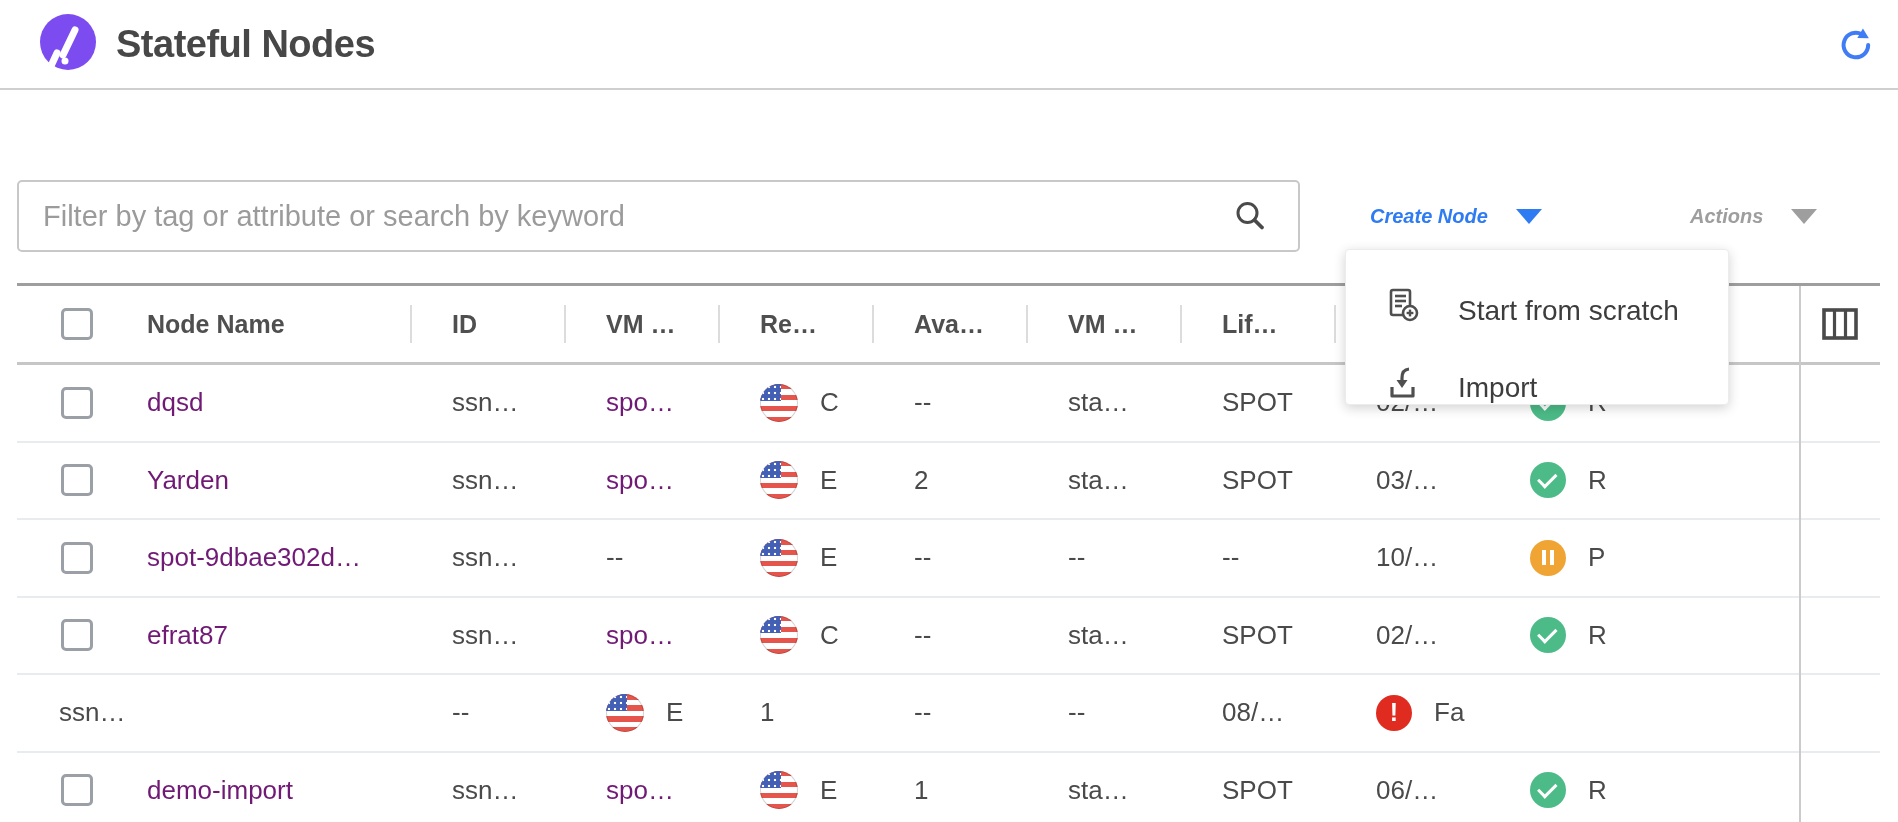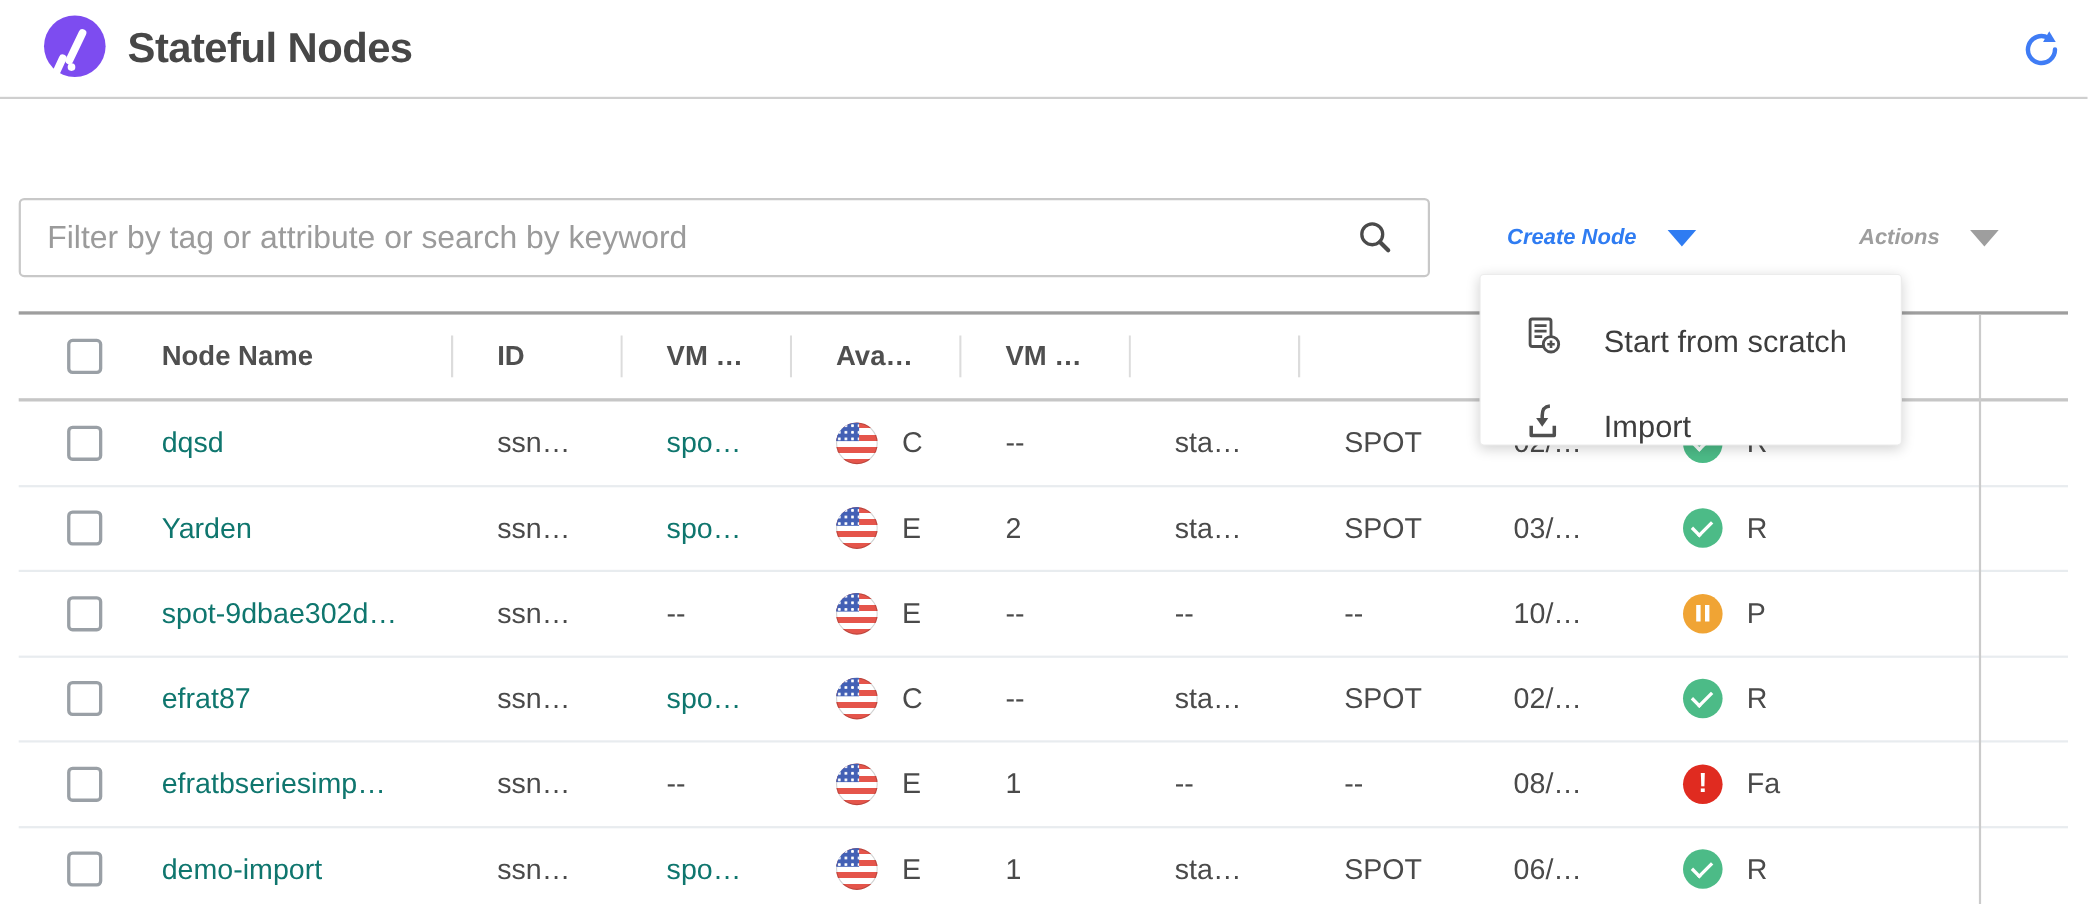--- a/index.html
+++ b/index.html
@@ -34,21 +34,21 @@
   .trow{height:75.5px;border-bottom:2px solid #e8ecef;}
   .cell{display:flex;align-items:center;padding-left:42px;box-sizing:border-box;position:relative;
         font-size:26px;color:#4a4a4a;overflow:hidden;white-space:nowrap;}
   .c-name{padding-left:44px;gap:54px;}
   .tick::before{content:"";position:absolute;left:0;top:50%;transform:translateY(-50%);
         width:2px;height:38px;background:#dcdcdc;}
   .c-pick{padding-left:0;justify-content:center;}
   .vline{position:absolute;left:1782px;top:0;bottom:0;width:2px;background:#cbcbcb;}
   .cb{width:32px;height:32px;box-sizing:border-box;border:3px solid #9aa0a6;border-radius:5px;
       background:#fff;flex:none;cursor:pointer;}
-  .link{color:#0f766e;text-decoration:none;cursor:pointer;}
+  .link{color:#701a75;text-decoration:none;cursor:pointer;}
 
   
   .flag{width:38px;height:38px;border-radius:50%;position:relative;overflow:hidden;flex:none;
         background:repeating-linear-gradient(180deg,#e5554b 0 5.5px,#fff 5.5px 11px);
         box-shadow:inset 0 0 0 1px rgba(0,0,0,.18);margin-right:22px;}
   .flag::before{content:"";position:absolute;left:0;top:0;width:55%;height:45%;
         background-color:#4360b5;
         background-image:radial-gradient(circle,#fff 1.1px,transparent 1.6px);background-size:6px 6px;}
 
   
@@ -111,22 +111,24 @@
   <div class="table">
     <div class="vline"></div>
 
     <div class="thead grid">
       <div class="cell c-name">
         <span class="cb"></span>
         <span>Node Name</span>
       </div>
       <div class="cell tick">ID</div>
       <div class="cell tick">VM …</div>
+      <div class="cell tick">Re…</div>
       <div class="cell tick">Ava…</div>
       <div class="cell tick">VM …</div>
+      <div class="cell tick">Lif…</div>
       <div class="cell tick"></div>
       <div class="cell tick"></div>
       <div class="cell c-pick">
         <svg width="36" height="32" viewBox="0 0 36 32">
           <rect x="2" y="2" width="32" height="28" fill="none" stroke="#4a4a4a" stroke-width="3.6"></rect>
           <line x1="12.5" y1="2" x2="12.5" y2="30" stroke="#4a4a4a" stroke-width="3.2"></line>
           <line x1="23.5" y1="2" x2="23.5" y2="30" stroke="#4a4a4a" stroke-width="3.2"></line>
         </svg>
       </div>
     </div>
@@ -219,24 +221,20 @@
       <div class="cell">SPOT</div>
       <div class="cell">02/…</div>
       <div class="cell">
           <span class="sdot" data-kind="running"></span>
         <span>R</span>
         </div>
       <div class="cell c-pick"></div>
     </div>
 
     <div class="trow grid">
-      <div class="cell c-name">
-          <span class="cb"></span>
-        <a class="link">efratbseriesimp…</a>
-        </div>
       <div class="cell">ssn…</div>
       <div class="cell">--</div>
       <div class="cell">
           <span class="flag"></span>
         <span>E</span>
         </div>
       <div class="cell">1</div>
       <div class="cell">--</div>
       <div class="cell">--</div>
       <div class="cell">08/…</div>

